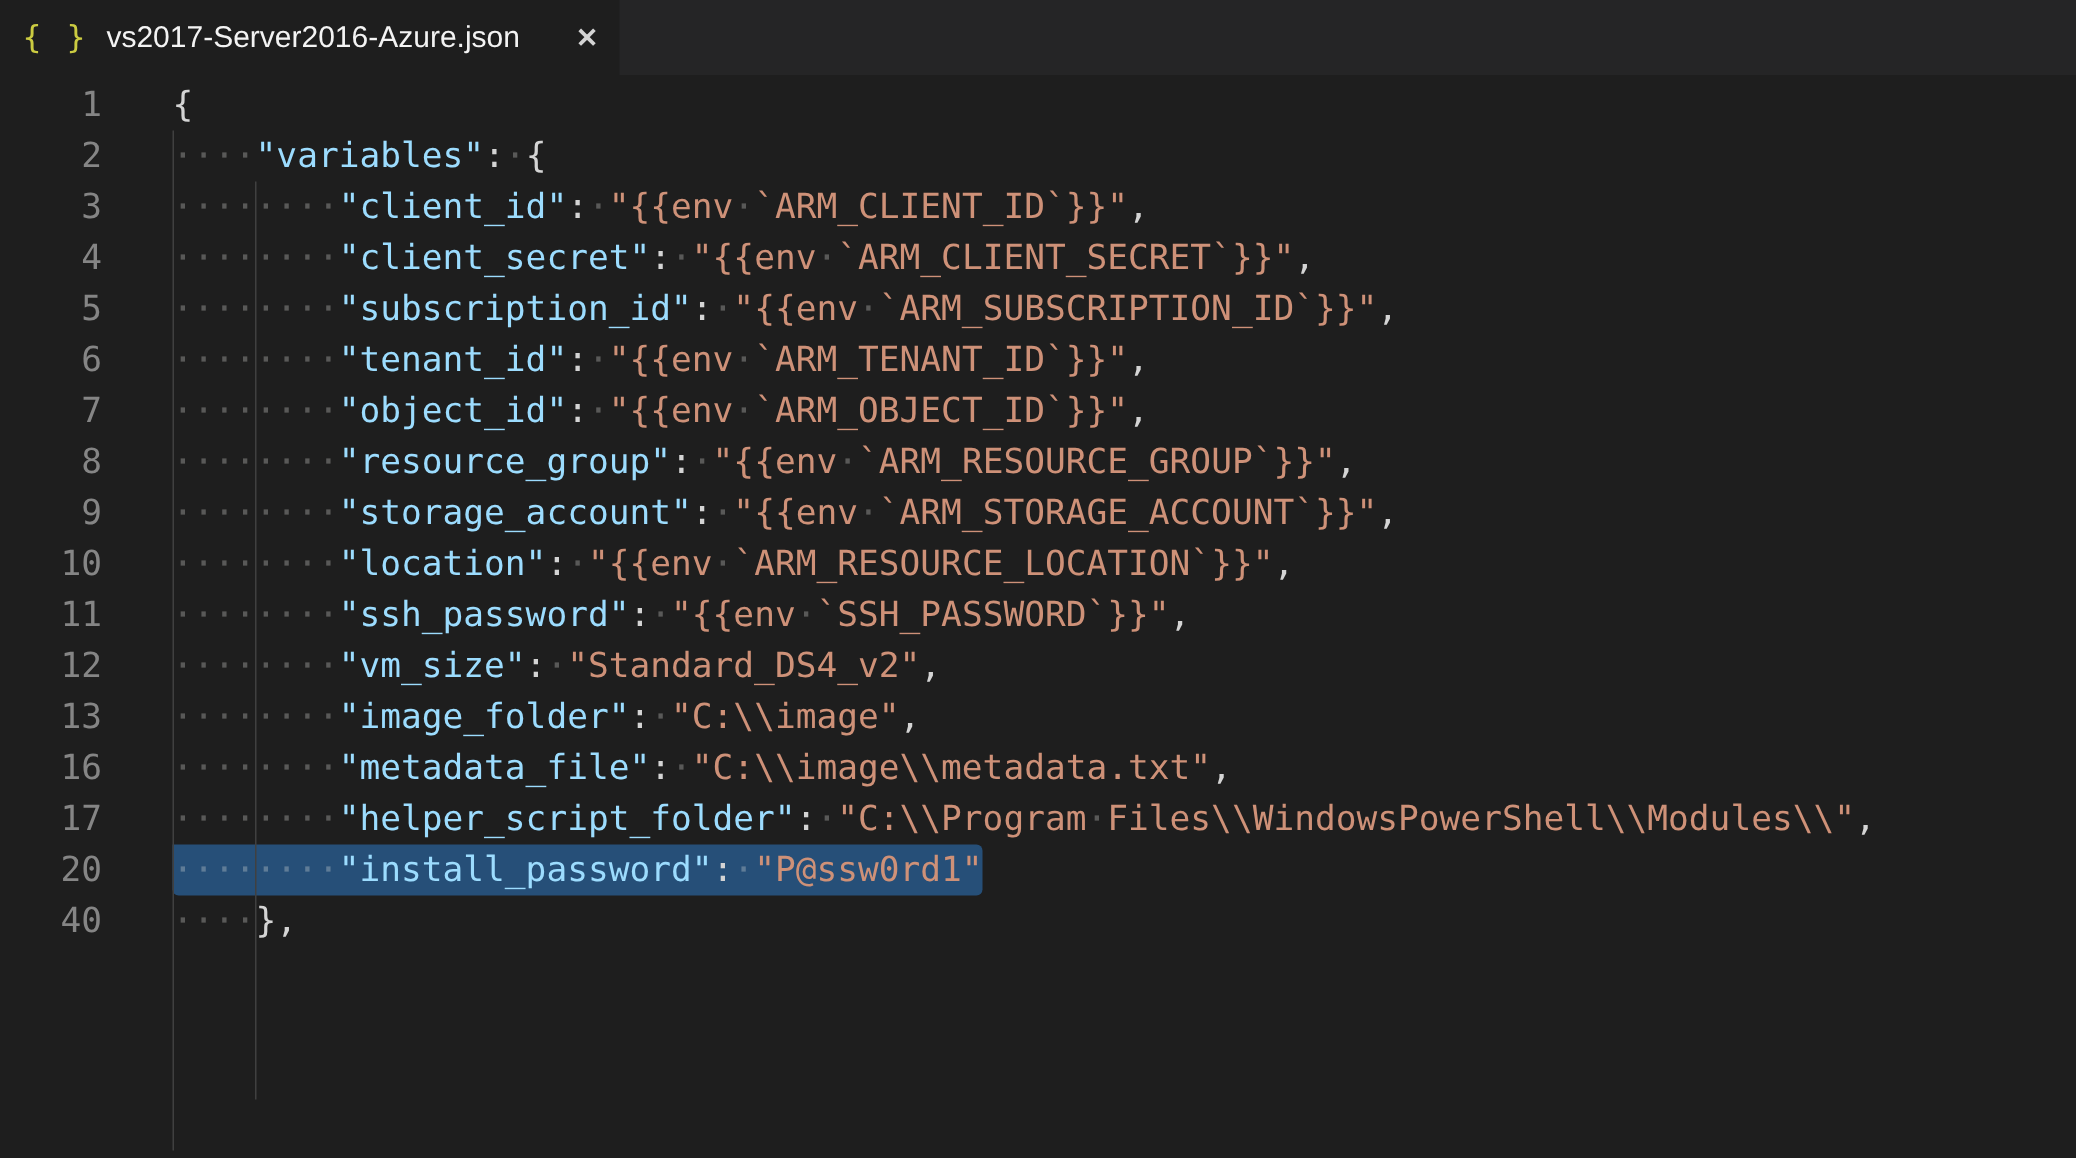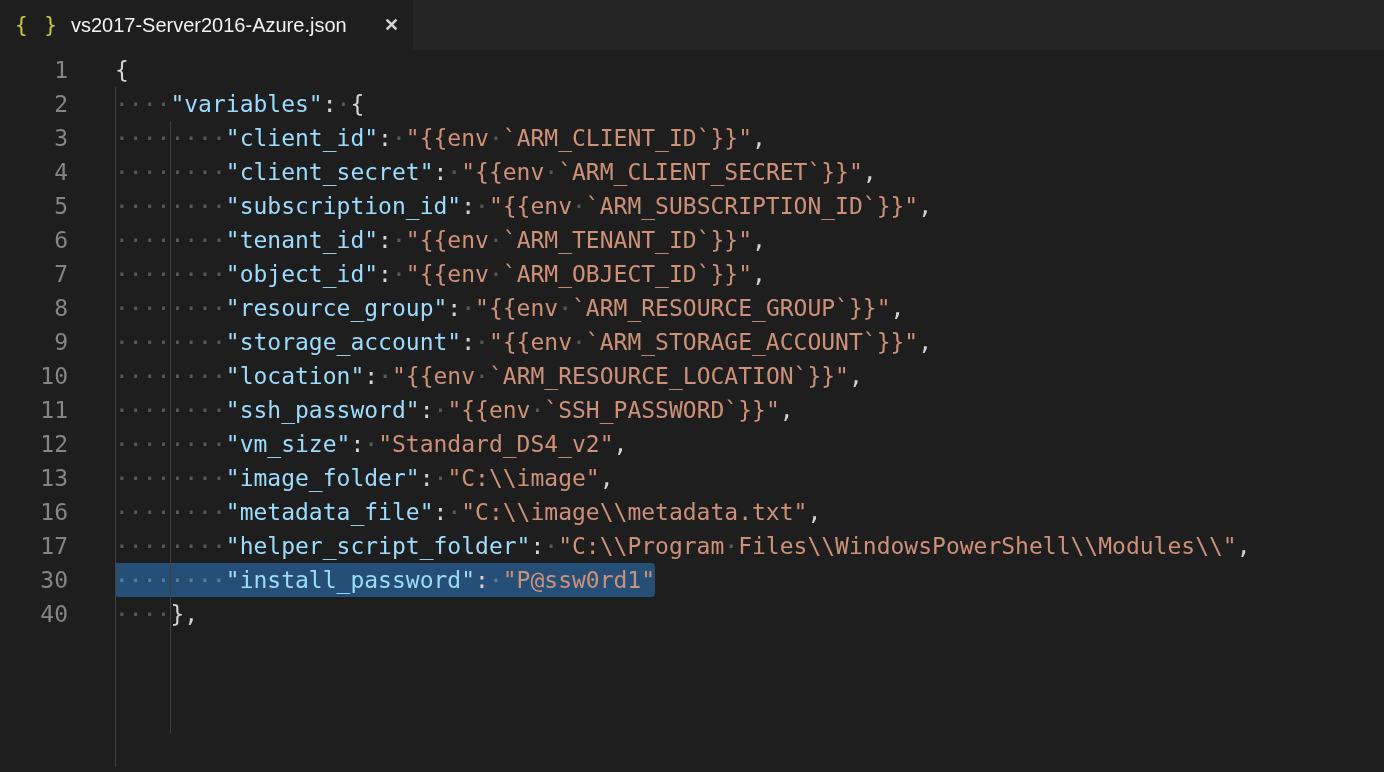--- a/index.html
+++ b/index.html
@@ -57,16 +57,16 @@
       <div class="line"><span class="ln">6</span><span class="code"><span class="ws">········</span><span class="tok-k">"tenant_id"</span><span class="tok-t">:</span><span class="ws">·</span><span class="tok-s">"{{env</span><span class="ws">·</span><span class="tok-s">`ARM_TENANT_ID`}}"</span><span class="tok-t">,</span></span></div>
       <div class="line"><span class="ln">7</span><span class="code"><span class="ws">········</span><span class="tok-k">"object_id"</span><span class="tok-t">:</span><span class="ws">·</span><span class="tok-s">"{{env</span><span class="ws">·</span><span class="tok-s">`ARM_OBJECT_ID`}}"</span><span class="tok-t">,</span></span></div>
       <div class="line"><span class="ln">8</span><span class="code"><span class="ws">········</span><span class="tok-k">"resource_group"</span><span class="tok-t">:</span><span class="ws">·</span><span class="tok-s">"{{env</span><span class="ws">·</span><span class="tok-s">`ARM_RESOURCE_GROUP`}}"</span><span class="tok-t">,</span></span></div>
       <div class="line"><span class="ln">9</span><span class="code"><span class="ws">········</span><span class="tok-k">"storage_account"</span><span class="tok-t">:</span><span class="ws">·</span><span class="tok-s">"{{env</span><span class="ws">·</span><span class="tok-s">`ARM_STORAGE_ACCOUNT`}}"</span><span class="tok-t">,</span></span></div>
       <div class="line"><span class="ln">10</span><span class="code"><span class="ws">········</span><span class="tok-k">"location"</span><span class="tok-t">:</span><span class="ws">·</span><span class="tok-s">"{{env</span><span class="ws">·</span><span class="tok-s">`ARM_RESOURCE_LOCATION`}}"</span><span class="tok-t">,</span></span></div>
       <div class="line"><span class="ln">11</span><span class="code"><span class="ws">········</span><span class="tok-k">"ssh_password"</span><span class="tok-t">:</span><span class="ws">·</span><span class="tok-s">"{{env</span><span class="ws">·</span><span class="tok-s">`SSH_PASSWORD`}}"</span><span class="tok-t">,</span></span></div>
       <div class="line"><span class="ln">12</span><span class="code"><span class="ws">········</span><span class="tok-k">"vm_size"</span><span class="tok-t">:</span><span class="ws">·</span><span class="tok-s">"Standard_DS4_v2"</span><span class="tok-t">,</span></span></div>
       <div class="line"><span class="ln">13</span><span class="code"><span class="ws">········</span><span class="tok-k">"image_folder"</span><span class="tok-t">:</span><span class="ws">·</span><span class="tok-s">"C:\\image"</span><span class="tok-t">,</span></span></div>
       <div class="line"><span class="ln">16</span><span class="code"><span class="ws">········</span><span class="tok-k">"metadata_file"</span><span class="tok-t">:</span><span class="ws">·</span><span class="tok-s">"C:\\image\\metadata.txt"</span><span class="tok-t">,</span></span></div>
       <div class="line"><span class="ln">17</span><span class="code"><span class="ws">········</span><span class="tok-k">"helper_script_folder"</span><span class="tok-t">:</span><span class="ws">·</span><span class="tok-s">"C:\\Program</span><span class="ws">·</span><span class="tok-s">Files\\WindowsPowerShell\\Modules\\"</span><span class="tok-t">,</span></span></div>
-      <div class="line"><span class="ln">30</span><span class="code sel-bottom"><span class="ws">········</span><span class="tok-k">"install_password"</span><span class="tok-t">:</span><span class="ws">·</span><span class="tok-s">"P@ssw0rd1"</span></span></div>
+      <div class="line"><span class="ln">20</span><span class="code sel-bottom"><span class="ws">········</span><span class="tok-k">"install_password"</span><span class="tok-t">:</span><span class="ws">·</span><span class="tok-s">"P@ssw0rd1"</span></span></div>
       <div class="line"><span class="ln">40</span><span class="code"><span class="ws">····</span><span class="tok-t">},</span></span></div>
     </div>
 </div>
 
 </body></html>

